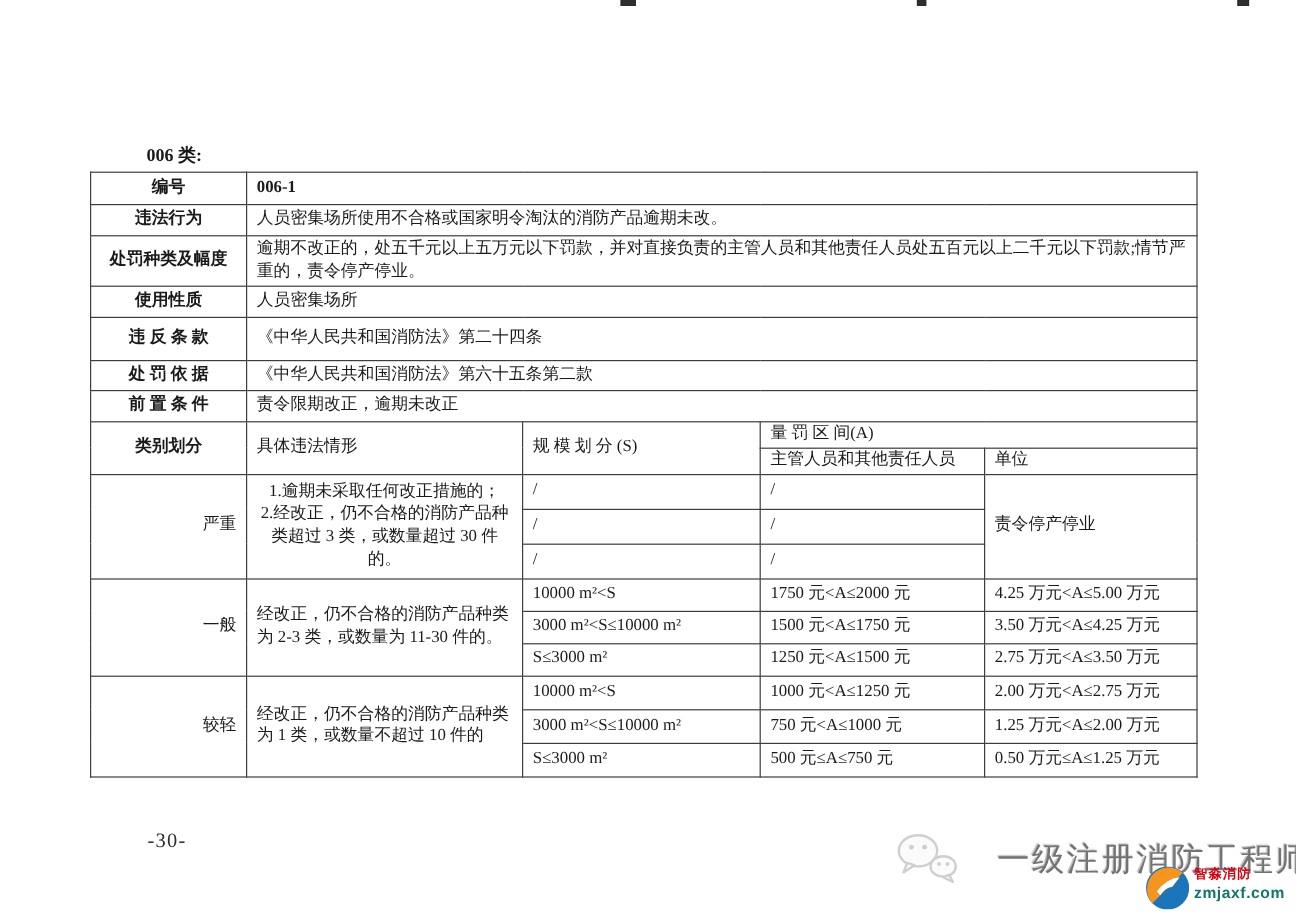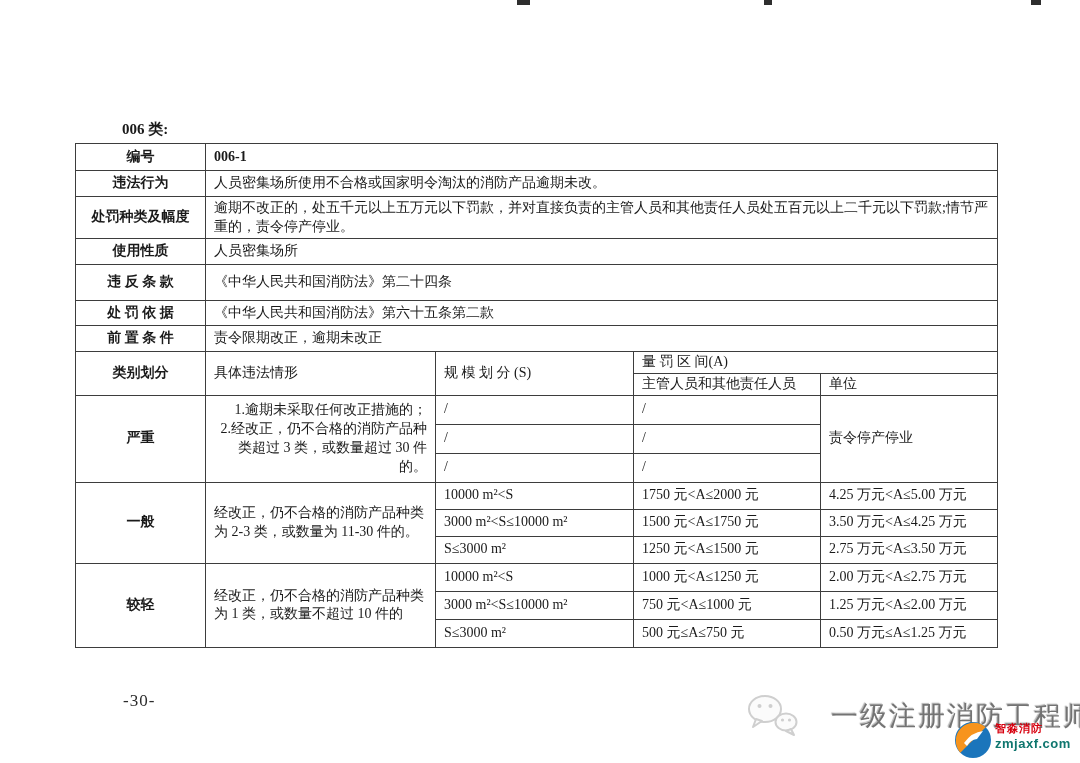--- a/index.html
+++ b/index.html
@@ -9,23 +9,23 @@
 
   .top-artifact { position:absolute; top:0; height:5px; background:#2e2e2e; }
 
   .section-label { position:absolute; left:122px; top:120px; font-size:15px; font-weight:bold; }
 
   table.penalty { position:absolute; left:75px; top:143px; width:922px;
     border-collapse:collapse; table-layout:fixed; }
   table.penalty td { border:1px solid #3d3d3d; font-size:14px; line-height:1.35;
     padding:1px 8px; vertical-align:middle; overflow:hidden; word-break:break-all; }
   td.lbl { font-weight:bold; text-align:center; padding:1px 2px; }
-  td.cat { font-weight:bold; text-align:center; }
+  td.cat { font-weight:normal; text-align:right; }
   td.num { font-weight:bold; }
-  .sit-line { text-align:right; }
+  .sit-line { text-align:center; }
 
   .page-number { position:absolute; left:123px; top:691px; font-size:17px; letter-spacing:1px; color:#2c2c2c; }
 
   .watermark { position:absolute; left:745px; top:690px; width:330px; height:50px; }
   .wm-icon { position:absolute; left:0; top:2px; }
   .wm-text { position:absolute; left:58px; top:8px; font-size:27px; font-weight:normal;
     letter-spacing:2px; color:#737373;
     text-shadow:1px 1px 1px #ffffff, -1px -1px 1px #b4b4b4; white-space:nowrap;margin-left:28px; }
 
   .brand-logo { position:absolute; left:953px; top:720px; width:127px; height:42px; }

